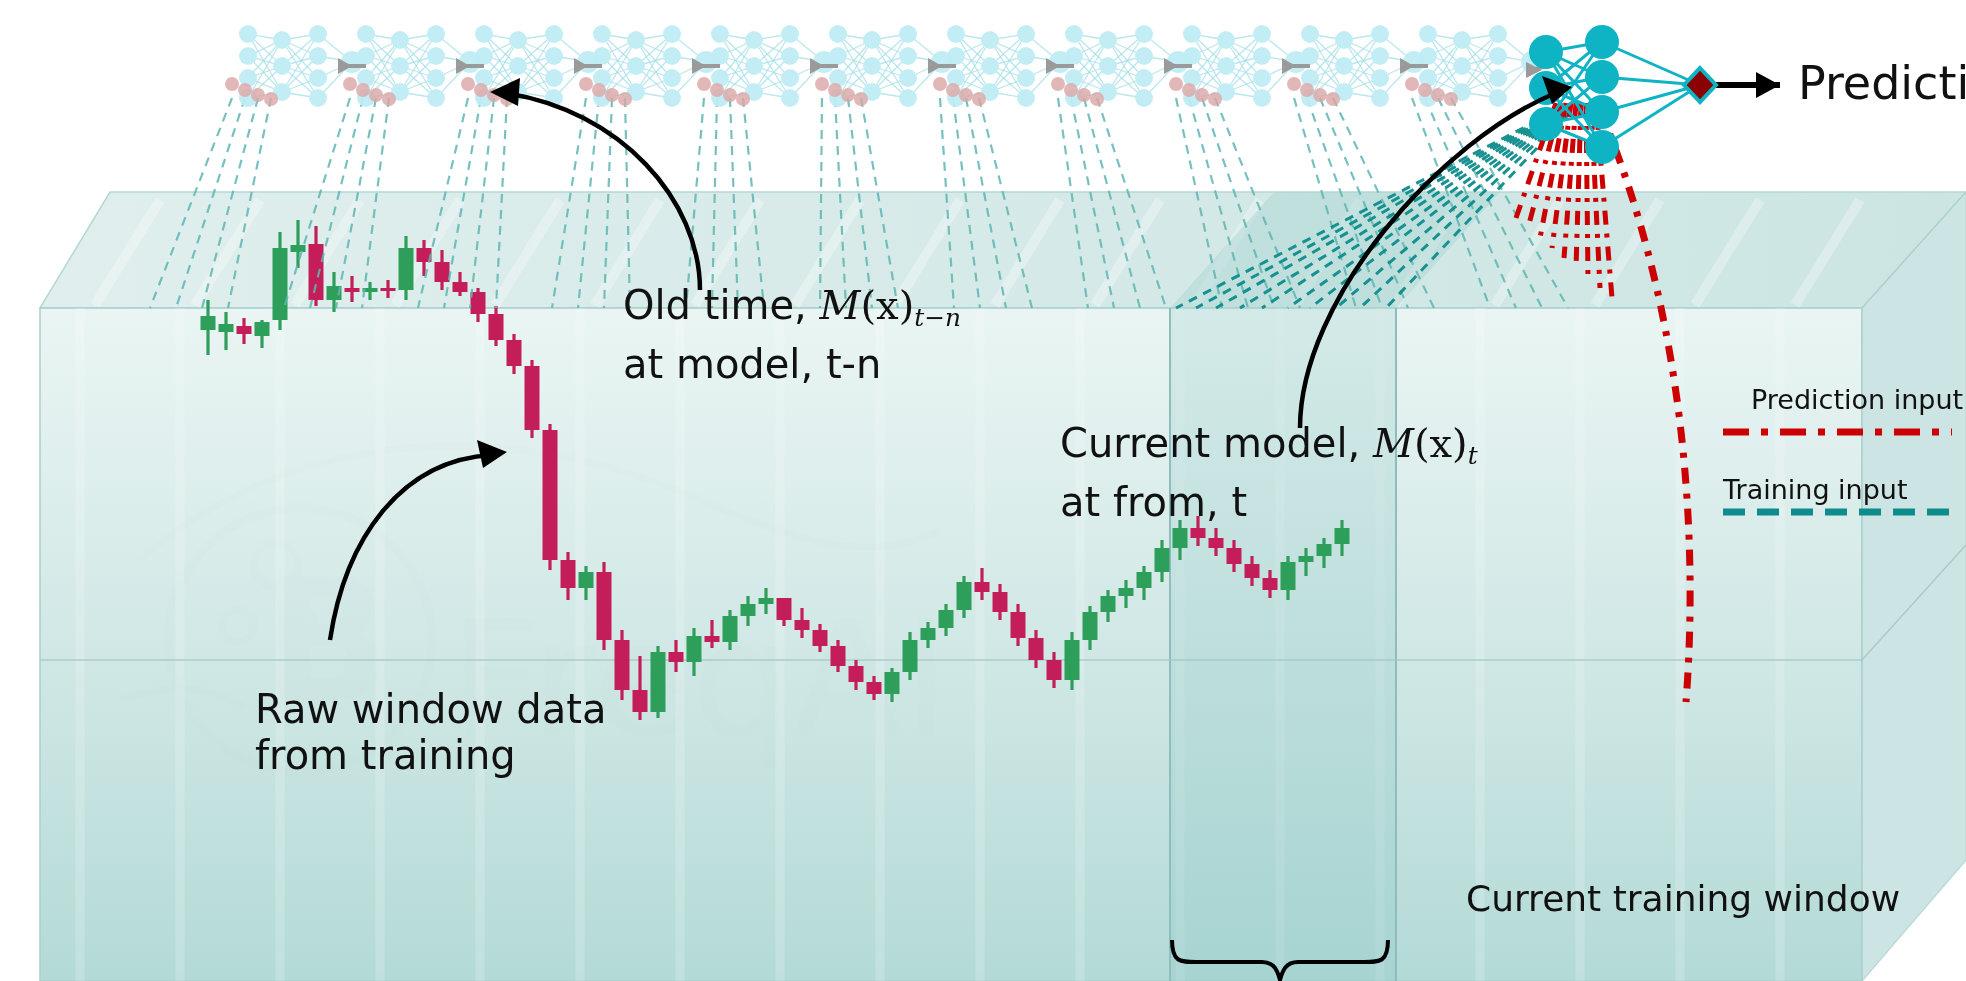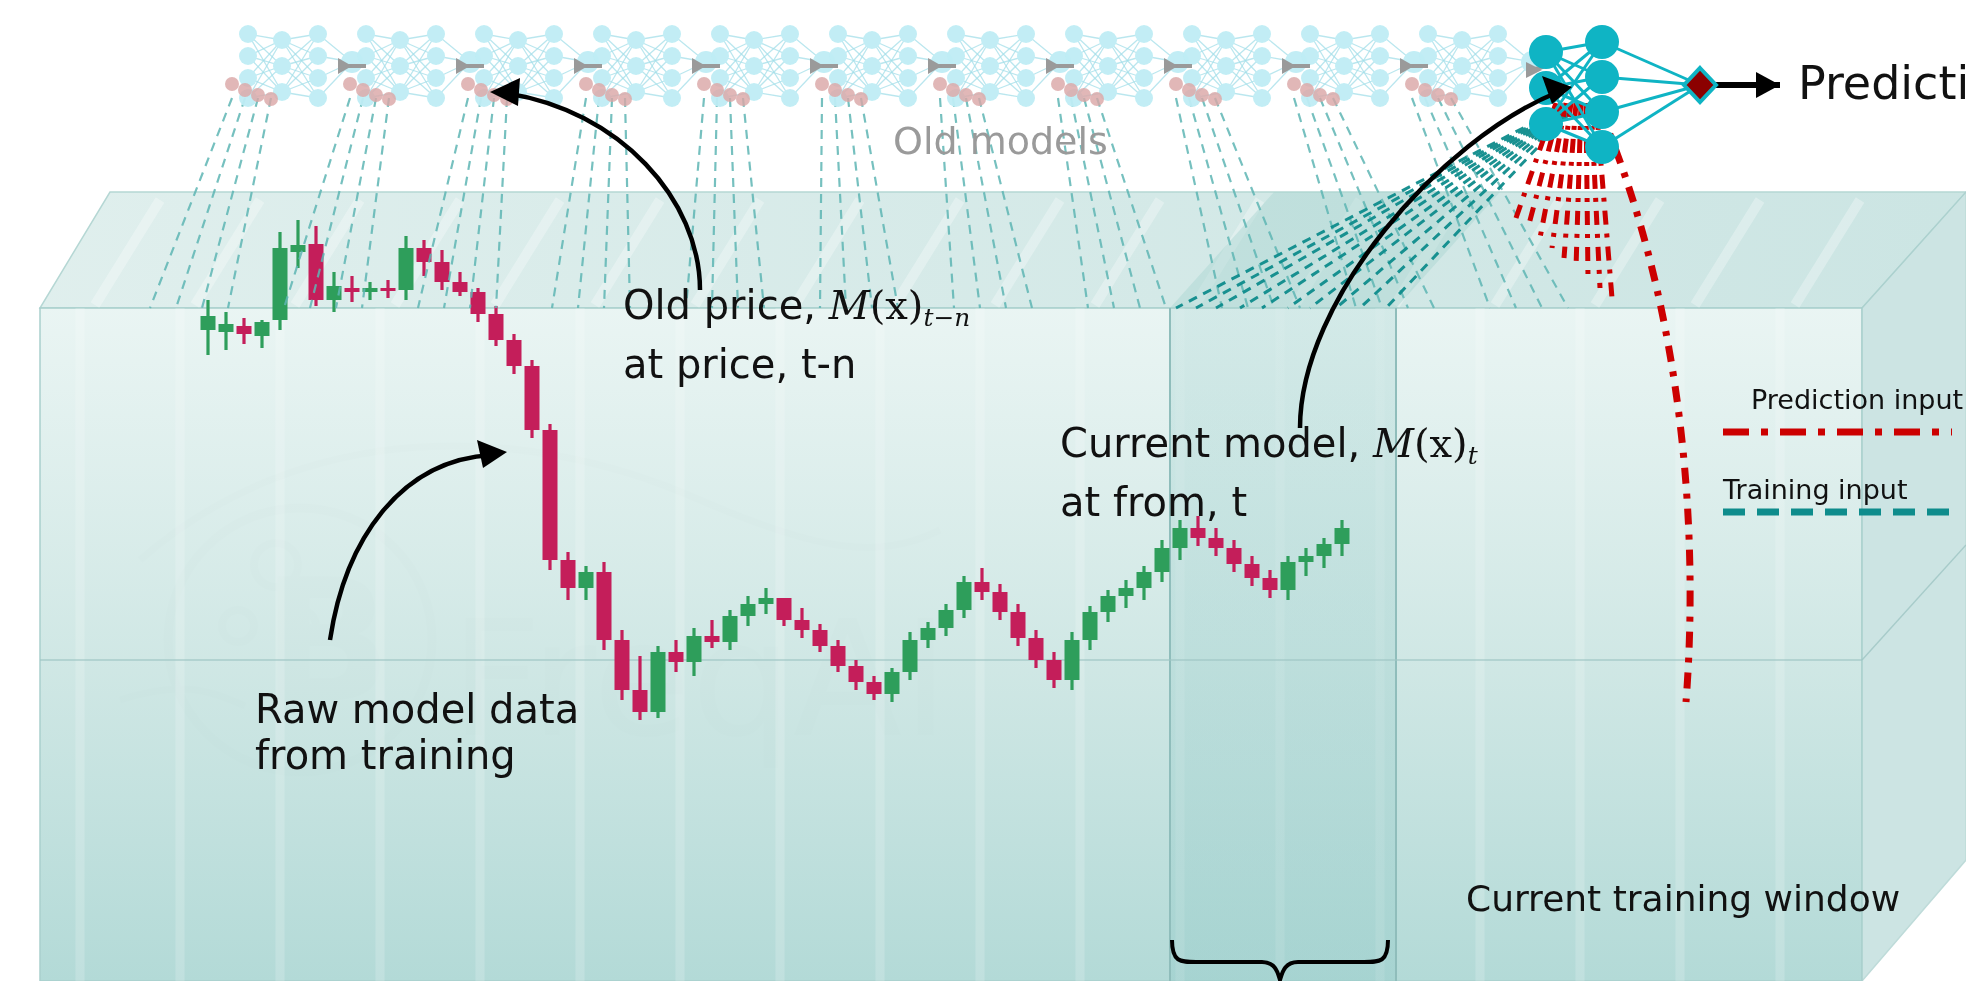--- a/index.html
+++ b/index.html
@@ -915,38 +915,37 @@
              C 1282,974 1284,962 1298,962 L1364,962 C 1380,962 1388,962 1388,940" stroke="#000" stroke-width="4" fill="none"></path>
   </svg>
 
   <svg class="layer">
     <line id="legline0" x1="1723" y1="432" x2="1952" y2="432" stroke="#CC0000" stroke-width="7" stroke-dasharray="26 12 7 12"></line>
     <line id="legline1" x1="1723" y1="512" x2="1952" y2="512" stroke="#0E8C8C" stroke-width="7" stroke-dasharray="22 12"></line>
   </svg>
 
   <div class="txt lbl-pred" style="left:1798px;top:56px;">Prediction</div>
 
-  <div class="txt lbl-old-models" style="left:893px;top:119px;">Old models</div>
 
   <div class="txt lbl-big" style="left:623px;top:282px;">
     <div>
-      <span>Old price, </span><span class="math">M</span><span class="math up">(x)</span><span class="sub math">t−n</span>
+      <span>Old time, </span><span class="math">M</span><span class="math up">(x)</span><span class="sub math">t−n</span>
     </div>
-    <div>at price, t-n</div>
+    <div>at model, t-n</div>
   </div>
 
   <div class="txt lbl-big" style="left:1060px;top:420px;">
     <div>
       <span>Current model, </span><span class="math">M</span><span class="math up">(x)</span><span class="sub math">t</span>
     </div>
     <div>at from, t</div>
   </div>
 
   <div class="txt lbl-big" style="left:255px;top:686px;">
-    <div>Raw model data</div>
+    <div>Raw window data</div>
     <div>from training</div>
   </div>
 
   <div class="txt lbl-ctw" style="left:1466px;top:878px;text-align:right;">Current training window</div>
 
   <div class="txt lbl-legend" style="left:1723px;top:384px;margin-left:28px;">Prediction input</div>
   <div class="txt lbl-legend" style="left:1723px;top:464px;margin-top:10px;">Training input</div>
 
 </div>
 

